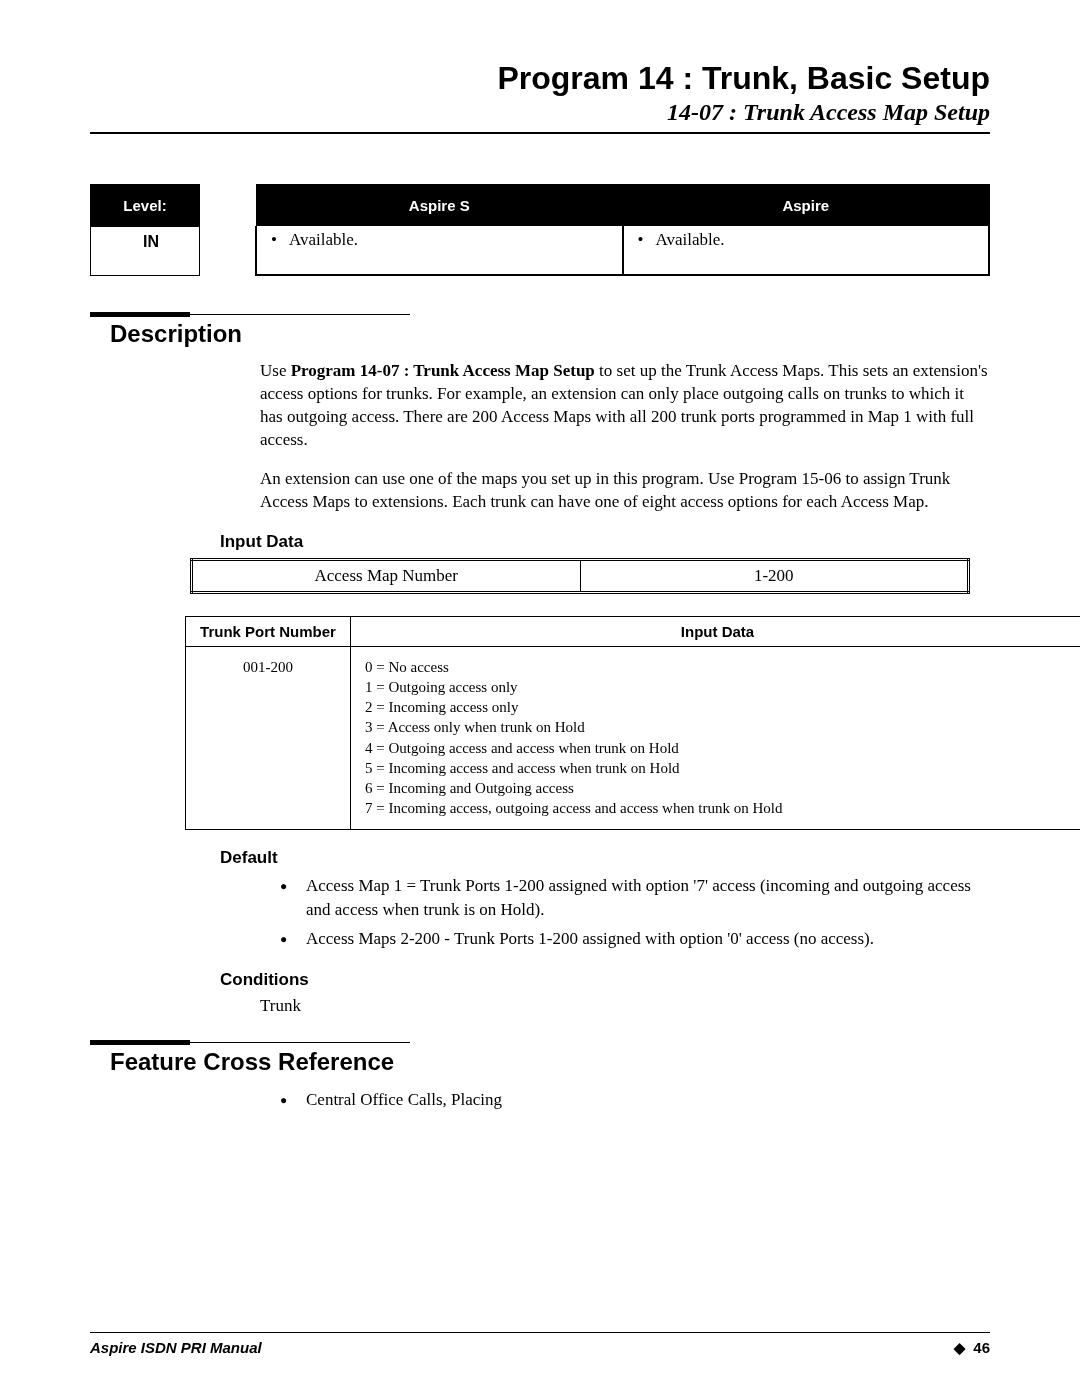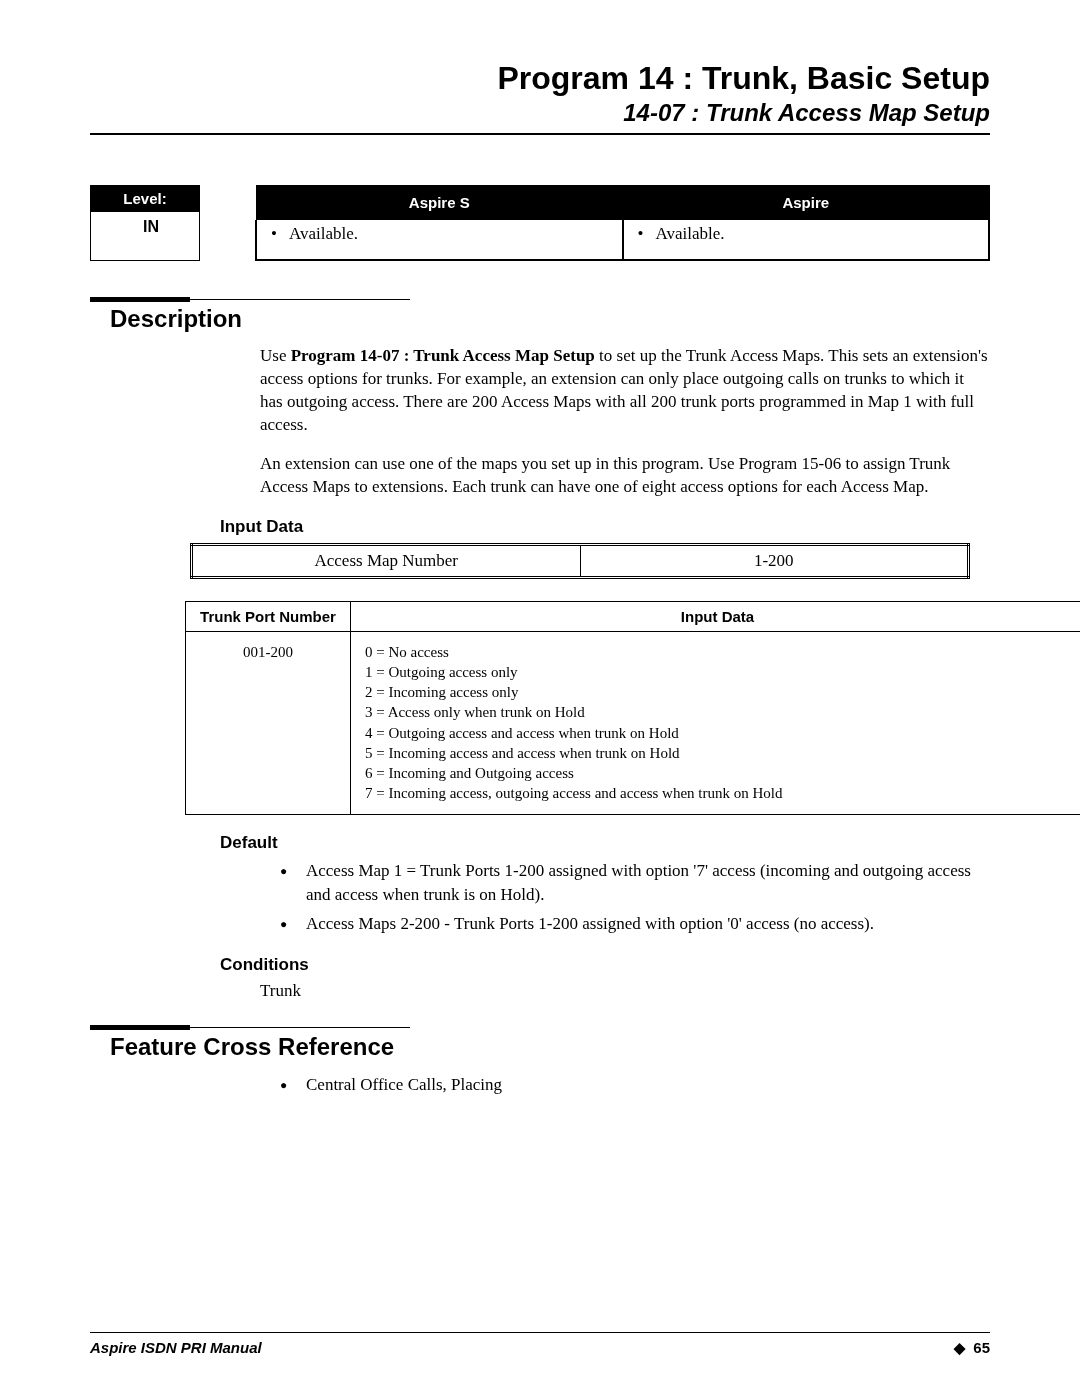--- a/index.html
+++ b/index.html
@@ -19,21 +19,21 @@
   .header {
     text-align: right;
     margin-bottom: 6px;
   }
   .header-title {
     font-family: Arial, Helvetica, sans-serif;
     font-weight: bold;
     font-size: 32px;
   }
   .header-subtitle {
-    font-family: Liberation Sans, sans-serif;
+    font-family: Liberation Serif, serif;
     font-weight: bold;
     font-style: italic;
     font-size: 24px;
     margin-top: 2px;
     text-align: right;
   }
   .header-rule {
     border: none;
     border-top: 2px solid #000;
     margin-top: 6px;
@@ -46,21 +46,21 @@
   }
   .level-table {
     border-collapse: collapse;
     width: 110px;
   }
   .level-table th {
     background: #000;
     color: #fff;
     font-family: Arial, Helvetica, sans-serif;
     font-size: 15px;
-    padding: 4px 8px;
+    padding: 12px 8px;
     border: 1px solid #000;
     font-weight: bold;
   }
   .level-table td {
     text-align: center;
     font-family: Arial, Helvetica, sans-serif;
     font-weight: bold;
     font-size: 16px;
     padding: 6px 8px 24px 20px;
     border: 1px solid #000;
@@ -317,17 +317,17 @@
     <div class="section-heading">Feature Cross Reference</div>
   </div>
   <ul class="bullets">
     <li>Central Office Calls, Placing</li>
   </ul>
 
   <div class="footer">
     <hr class="footer-rule">
     <div class="footer-row">
       <span class="footer-left">Aspire ISDN PRI Manual</span>
-      <span class="footer-right"><span class="diamond">◆</span><span>65</span></span>
+      <span class="footer-right"><span class="diamond">◆</span><span>46</span></span>
     </div>
   </div>
 
 </div>
 
 </body></html>

